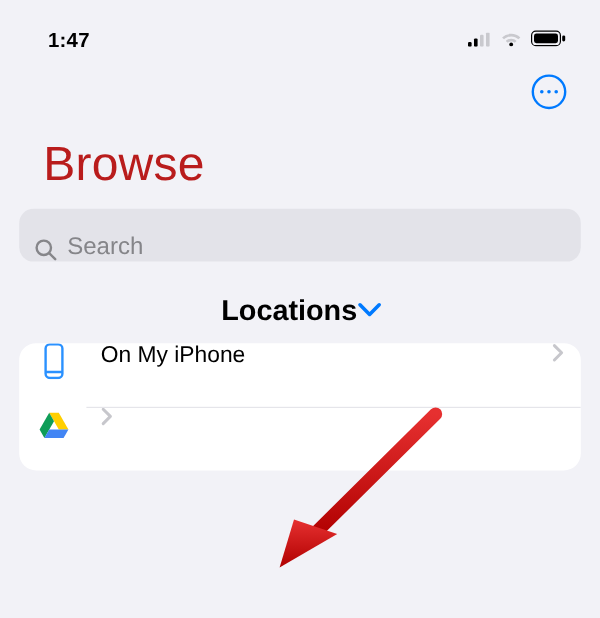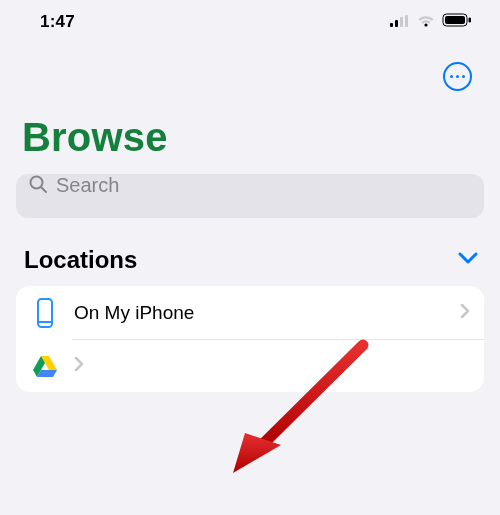--- a/index.html
+++ b/index.html
@@ -8,21 +8,21 @@
     background: #f2f2f7;
     font-family: -apple-system, "Helvetica Neue", Helvetica, Arial, sans-serif;
     position: relative;
     overflow: hidden;
   }
 
   
   .status-bar {
     display: flex;
     justify-content: space-between;
-    align-items: center;
+    align-items: flex-end;
     height: 44px;
     padding: 0 28px 0 40px;
   }
   .status-time {
     font-size: 17px;
     font-weight: 600;
     letter-spacing: 0.2px;
   }
   .status-icons {
     display: flex;
@@ -51,70 +51,70 @@
   }
   .more-btn .dots span {
     width: 3.5px; height: 3.5px;
     background: #007aff;
     border-radius: 50%;
   }
 
   
   .page-title {
     font-size: 40px;
-    font-weight: 700;
+    font-weight: 400;
     letter-spacing: 0.2px;
-    padding: 24px 22px 14px;
-    color: #15803d;
+    padding: 24px 36px 14px;
+    color: #b91c1c;
   }
 
   
   .search-wrap { padding: 0 16px; }
   .search {
     background: #e3e3e9;
     border-radius: 12px;
     height: 44px;
     display: flex;
-    align-items: flex-start;
+    align-items: flex-end;
     padding: 0 12px;
     gap: 8px;
   }
   .search svg { flex: 0 0 auto; }
   .search .ph {
     color: #858589;
     font-size: 20px;
   }
 
   
   .section-header {
     display: flex;
     align-items: center;
-    justify-content: space-between;
+    justify-content: center;
     padding: 28px 22px 12px 24px;
   }
   .section-title {
     font-size: 24px;
     font-weight: 700;
     color: #000;
   }
   .chev-down { color: #007aff; }
 
   
   .card {
     background: #fff;
     border-radius: 14px;
     margin: 0 16px;
     overflow: hidden;
   }
   .row {
     display: flex;
-    align-items: center;
+    align-items: flex-start;
     height: 53px;
     padding: 0 14px 0 14px;
-    gap: 14px;
+    gap: 24px;
     cursor: pointer;
     position: relative;
   }
   .row + .row::before {
     content: "";
     position: absolute;
     left: 56px; right: 0; top: 0;
     height: 1px;
     background: #e5e5ea;
   }

